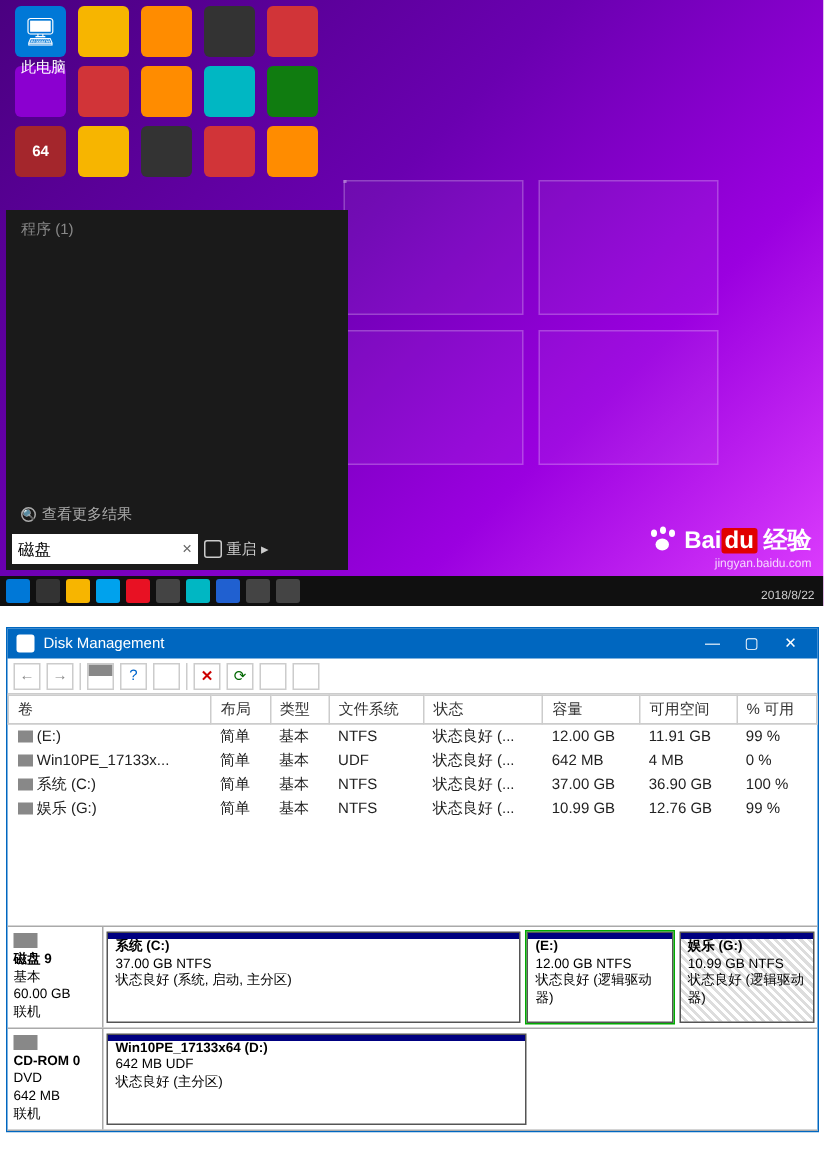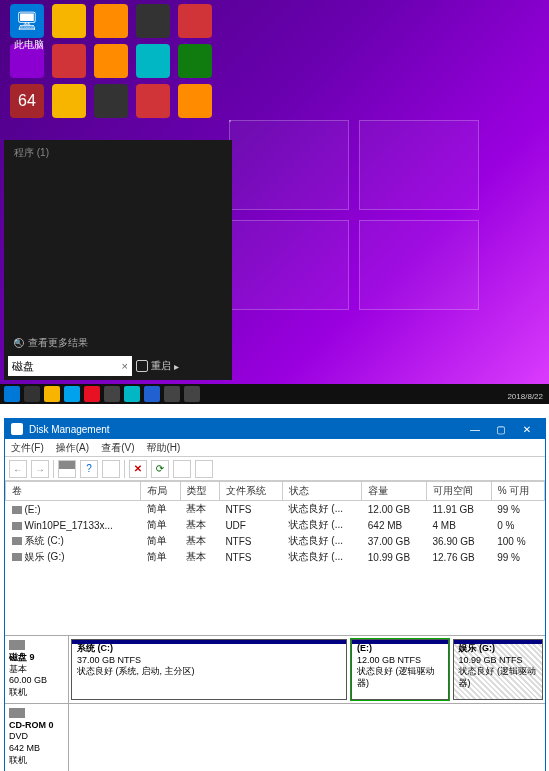--- a/index.html
+++ b/index.html
@@ -18,21 +18,21 @@
   .desktop-icons { position: absolute; left: 10px; top: 4px; display: grid; grid-template-columns: repeat(5, 38px); grid-auto-rows: 38px; gap: 2px 4px; }
   .dicon { width: 34px; height: 34px; border-radius: 4px; display: flex; align-items: center; justify-content: center; font-size: 18px; }
   .di-blue { background: #0078d7; color: #fff; }
   .di-yellow { background: #f7b500; }
   .di-red { background: #d13438; }
   .di-orange { background: #ff8c00; }
   .di-green { background: #107c10; }
   .di-purple { background: #8b00d0; }
   .di-dark { background: #333; }
   .di-teal { background: #00b7c3; }
-  .di-crimson { background: #a4262c; color: #fff; font-size: 16px; font-weight: normal; }
+  .di-crimson { background: #a4262c; color: #fff; font-size: 10px; font-weight: bold; }
   .pc-label { position: absolute; left: 14px; top: 38px; color: #fff; font-size: 10px; }
   
   
   .search-panel { position: absolute; left: 4px; top: 140px; width: 228px; height: 240px; background: #1a1a1a; }
   .sp-header { padding: 6px 10px; color: #888; font-size: 10px; }
   .sp-result { margin: 4px 10px; padding: 4px 6px; border: 1px solid #b03030; background: #0a3050; color: #ddd; font-size: 10px; display: flex; align-items: center; gap: 6px; }
   .sp-result-icon { width: 12px; height: 12px; background: #555; }
   .sp-more { position: absolute; bottom: 30px; left: 10px; color: #aaa; font-size: 10px; display: flex; align-items: center; gap: 4px; }
   .sp-more-icon { width: 10px; height: 10px; border: 1px solid #aaa; border-radius: 50%; font-size: 7px; display: flex; align-items: center; justify-content: center; }
   .sp-search-row { position: absolute; bottom: 4px; left: 4px; right: 4px; display: flex; gap: 4px; align-items: center; }
@@ -161,44 +161,46 @@
     <div class="tb-icon tb-folder"></div>
     <div class="tb-icon tb-ie"></div>
     <div class="tb-icon tb-red"></div>
     <div class="tb-icon tb-dark"></div>
     <div class="tb-icon tb-teal"></div>
     <div class="tb-icon tb-blue2"></div>
     <div class="tb-icon tb-dark"></div>
     <div class="tb-icon tb-dark"></div>
   </div>
 
+  <div class="baidu-wm">
+    <div class="baidu-logo">
+      <span class="paw-icon"><span class="p p1"></span><span class="p p2"></span><span class="p p3"></span><span class="p p4"></span></span>
+      <span>Bai</span><span class="du">du</span>
+      <span>经验</span>
+    </div>
+    <div class="baidu-sub">jingyan.baidu.com</div>
+  </div>
   <div class="date-corner">2018/8/22</div>
 </div>
 
 <div class="gap"></div>
 
 <div class="dm-window">
   <div class="dm-title">
     <div class="dm-title-left">
       <span class="dm-title-icon"></span>
       <span>Disk Management</span>
     </div>
     <div class="dm-controls">
       <div class="dm-ctrl">—</div>
       <div class="dm-ctrl">▢</div>
       <div class="dm-ctrl close">✕</div>
     </div>
   </div>
 
-  <div class="dm-menu">
-    <span>文件(F)</span>
-    <span>操作(A)</span>
-    <span>查看(V)</span>
-    <span>帮助(H)</span>
-  </div>
 
   <div class="dm-toolbar">
     <div class="tbtn back"></div>
     <div class="tbtn fwd"></div>
     <div class="tbtn sep"></div>
     <div class="tbtn grid"></div>
     <div class="tbtn help">?</div>
     <div class="tbtn"></div>
     <div class="tbtn sep"></div>
     <div class="tbtn del">✕</div>
@@ -298,16 +300,24 @@
     </div>
 
     <div class="disk-row">
       <div class="disk-head">
         <div class="disk-head-icon"></div>
         <b>CD-ROM 0</b>
         <span>DVD</span>
         <span>642 MB</span>
         <span>联机</span>
       </div>
+      <div class="disk-parts">
+        <div class="part" style="flex:0 0 280px">
+          <div class="part-bar bar-navy"></div>
+          <b>Win10PE_17133x64 (D:)</b><br>
+          <span>642 MB UDF</span><br>
+          <span>状态良好 (主分区)</span>
+        </div>
+      </div>
     </div>
   </div>
 
 </div>
 
 </body></html>

